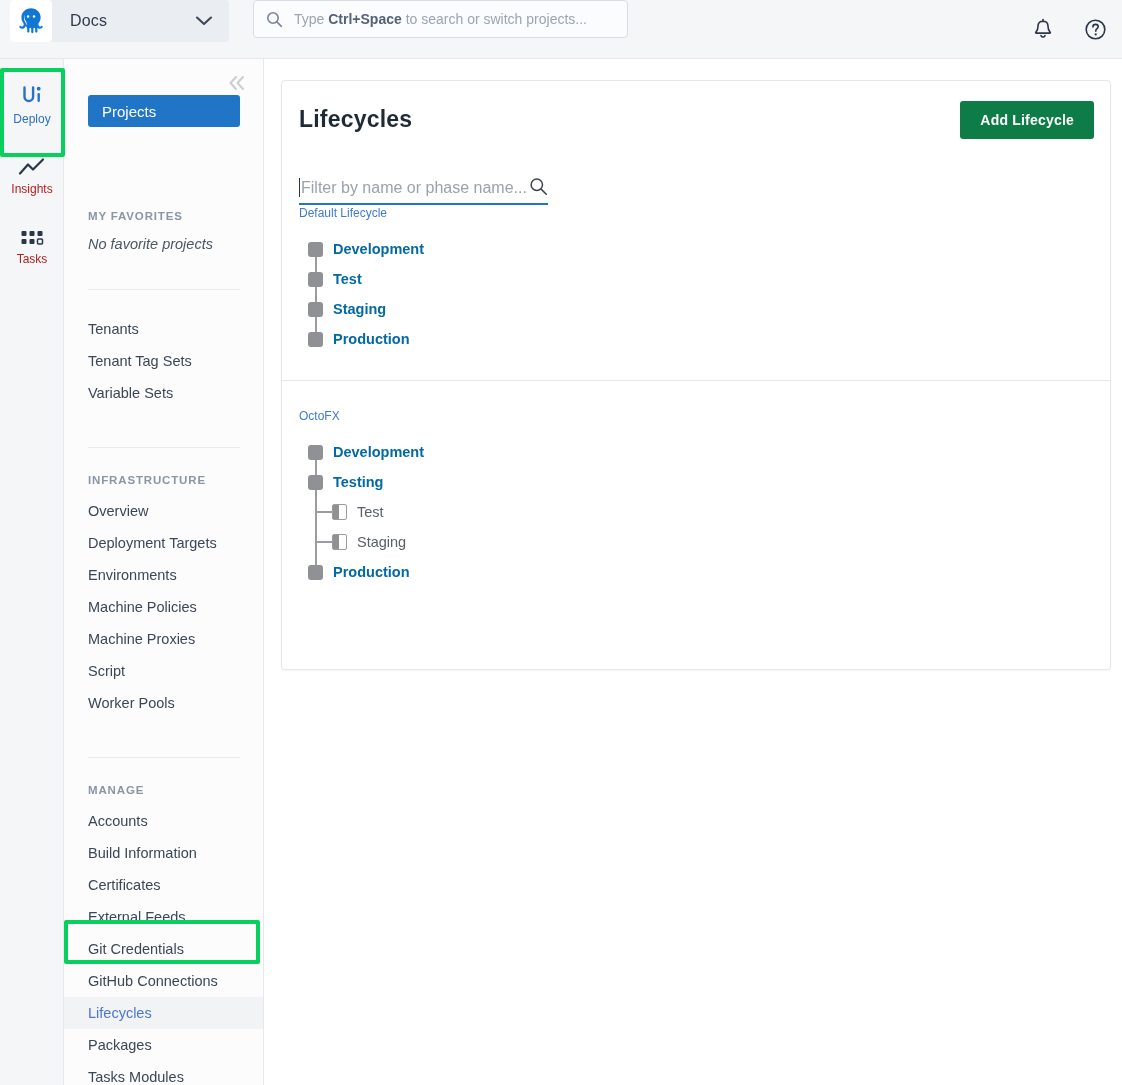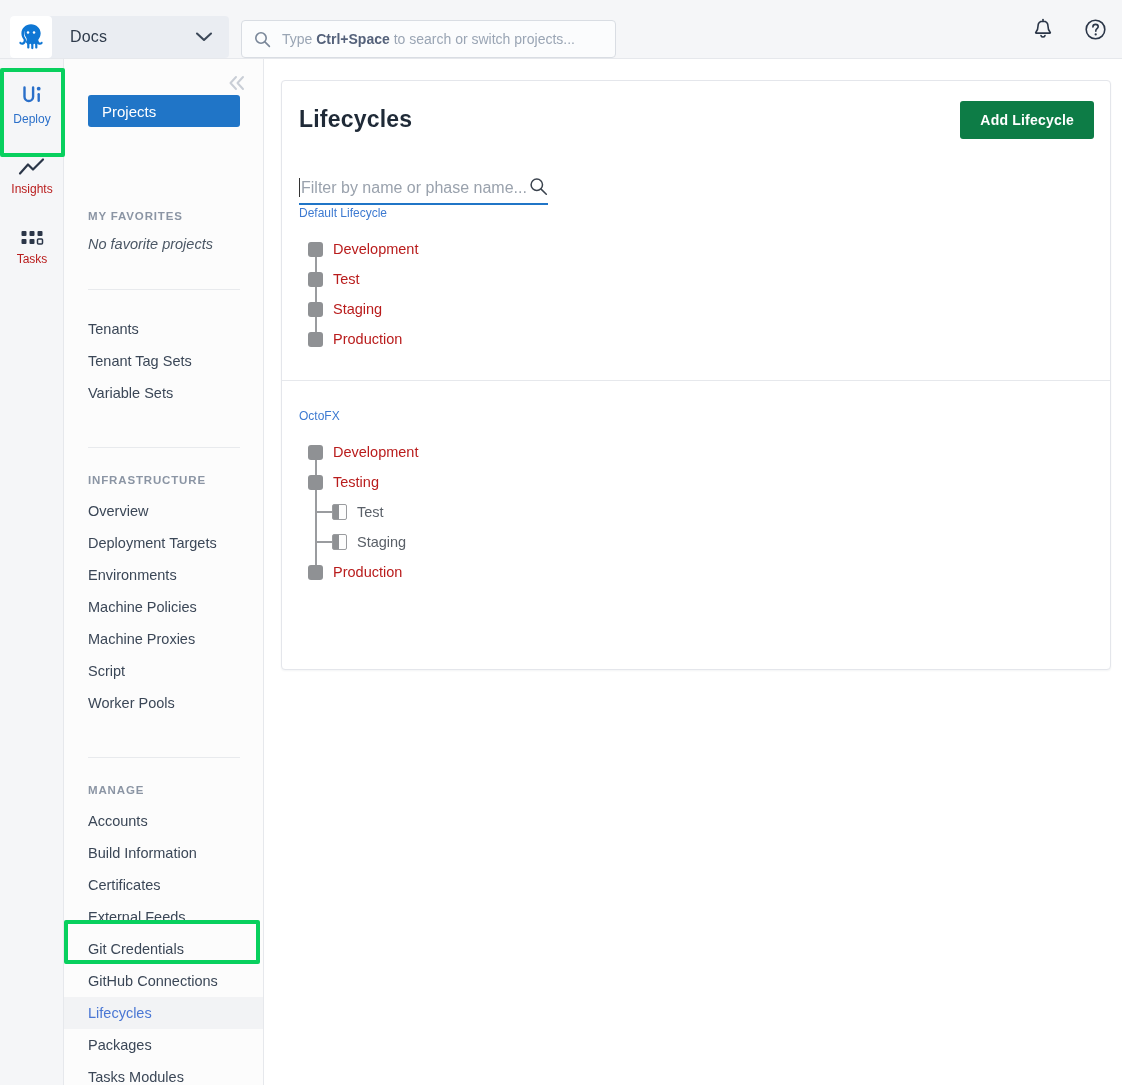--- a/index.html
+++ b/index.html
@@ -10,39 +10,39 @@
     font-family: "Liberation Sans", sans-serif;
     -webkit-font-smoothing: antialiased;
   }
   .app { position: relative; width: 1122px; height: 1085px; overflow: hidden; background:#ffffff; }
 
   
   .topbar {
     position: absolute; left: 0; top: 0; width: 1122px; height: 59px;
     background: #f5f6f8;
     border-bottom: 1px solid #e6e8ec;
-    display: flex; align-items: flex-end;
+    display: flex; align-items: flex-start;
   }
   .space-switcher {
     margin-left: 10px; height: 42px; width: 219px;
     background: #eaedf2; border-radius: 4px;
     display: flex; align-items: center; cursor: pointer;
   }
   .logo-tile {
     width: 42px; height: 42px; background: #ffffff; border-radius: 4px;
     display: flex; align-items: center; justify-content: center;
     flex: 0 0 42px;
   }
   .space-name {
     flex: 1; padding-left: 18px; font-size: 16px; color: #2f3b4b; letter-spacing: .2px;
   }
   .chev-down { margin-right: 16px; display:flex; align-items:center; }
 
   .omnisearch {
-    margin-left: 12px; width: 375px; height: 38px;
+    margin-left: 24px; width: 375px; height: 38px;
     background: #fbfcfd; border: 1px solid #d9dde3; border-radius: 4px;
     display: flex; align-items: center; padding: 0 12px; cursor: text;
   }
   .omnisearch .ph { font-size: 14px; color: #9aa5b4; margin-left: 11px; white-space: nowrap; }
   .omnisearch .ph .kbd { font-weight: bold; color: #54617a; }
 
   .topbar-right {
     position: absolute; right: 14px; top: 0; height: 59px;
     display: flex; align-items: center; gap: 26px;
   }
@@ -124,21 +124,21 @@
     font-size: 12px; font-weight: normal; color: #3d7ad1; cursor: pointer;
     padding-top: 28px;
   }
   .phases { margin-top: 14px; position: relative; padding-bottom: 26px; }
   .phase-row { position: relative; height: 30px; display: flex; align-items: center; }
   .phase-row .sq {
     width: 15px; height: 15px; border-radius: 3px; background: #8f9194;
     margin-left: 9px; flex: 0 0 15px; z-index: 2;
   }
   .phase-row .plabel {
-    margin-left: 10px; font-size: 14.5px; color: #b91c1c; font-weight: normal;
+    margin-left: 10px; font-size: 14.5px; color: #0369a1; font-weight: bold;
   }
   .phase-row.child { padding-left: 24px; }
   .phase-row.child .sq {
     width: 15px; height: 16px; border-radius: 2px;
     background: linear-gradient(to right, #8f9194 0 46%, #fdfdfd 46% 100%);
     border: 1px solid #9a9c9f; margin-left: 9px;
   }
   .phase-row.child .plabel { color: #5a6068; font-weight: normal; }
   .vline { position: absolute; left: 16px; width: 1.5px; background: #9a9c9f; z-index: 1; }
   .hline { position: absolute; height: 1.5px; background: #9a9c9f; left: 16px; width: 18px; z-index: 1; }

